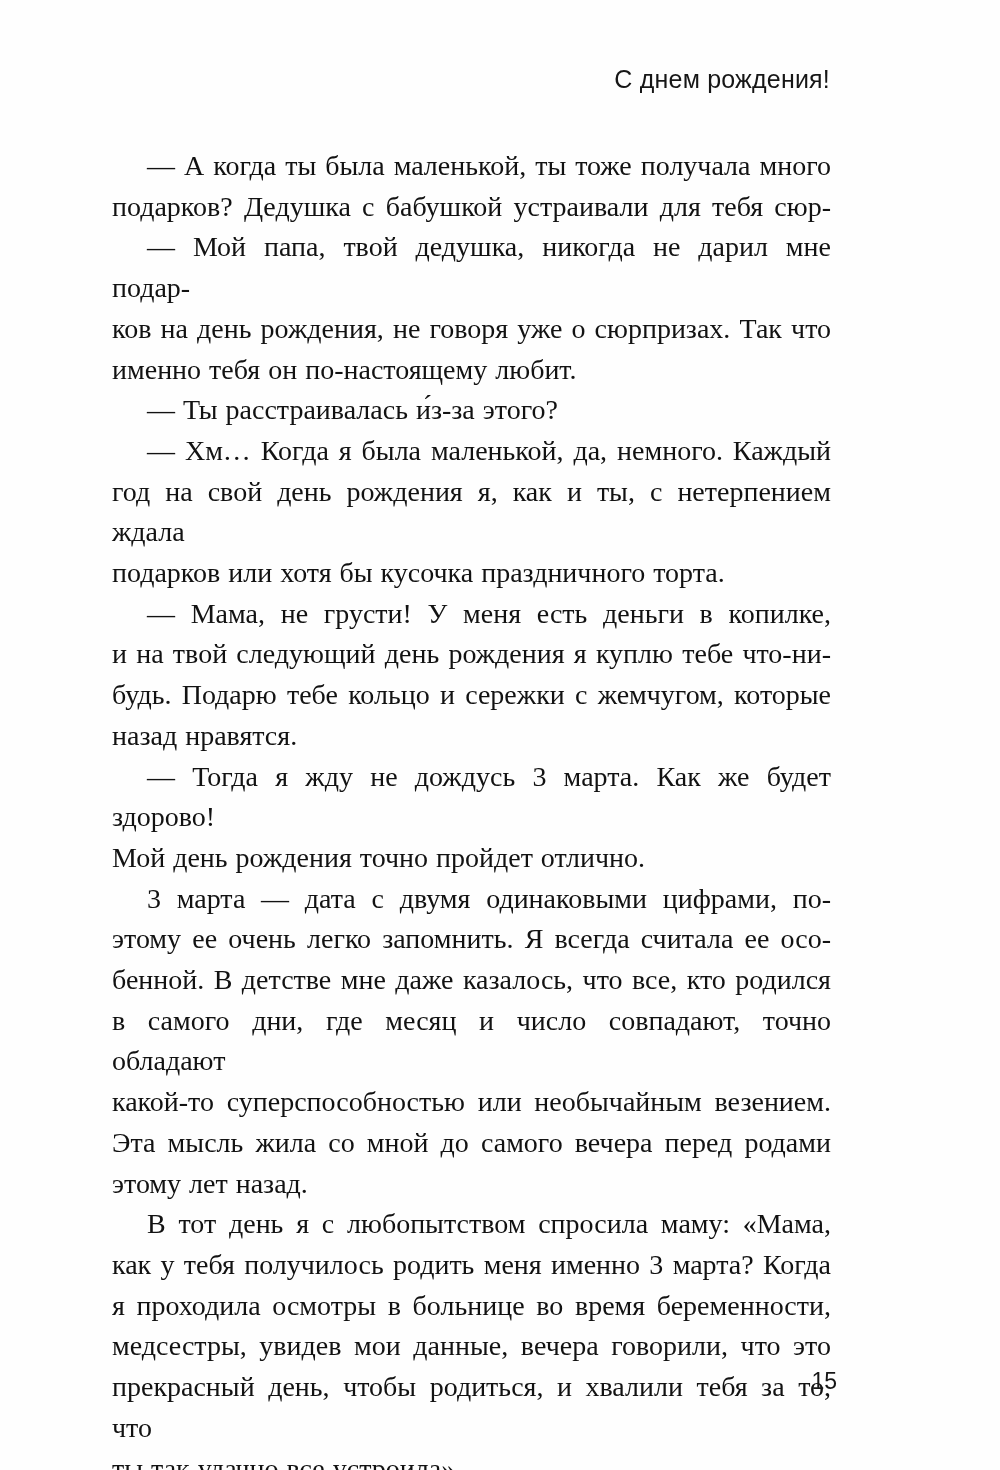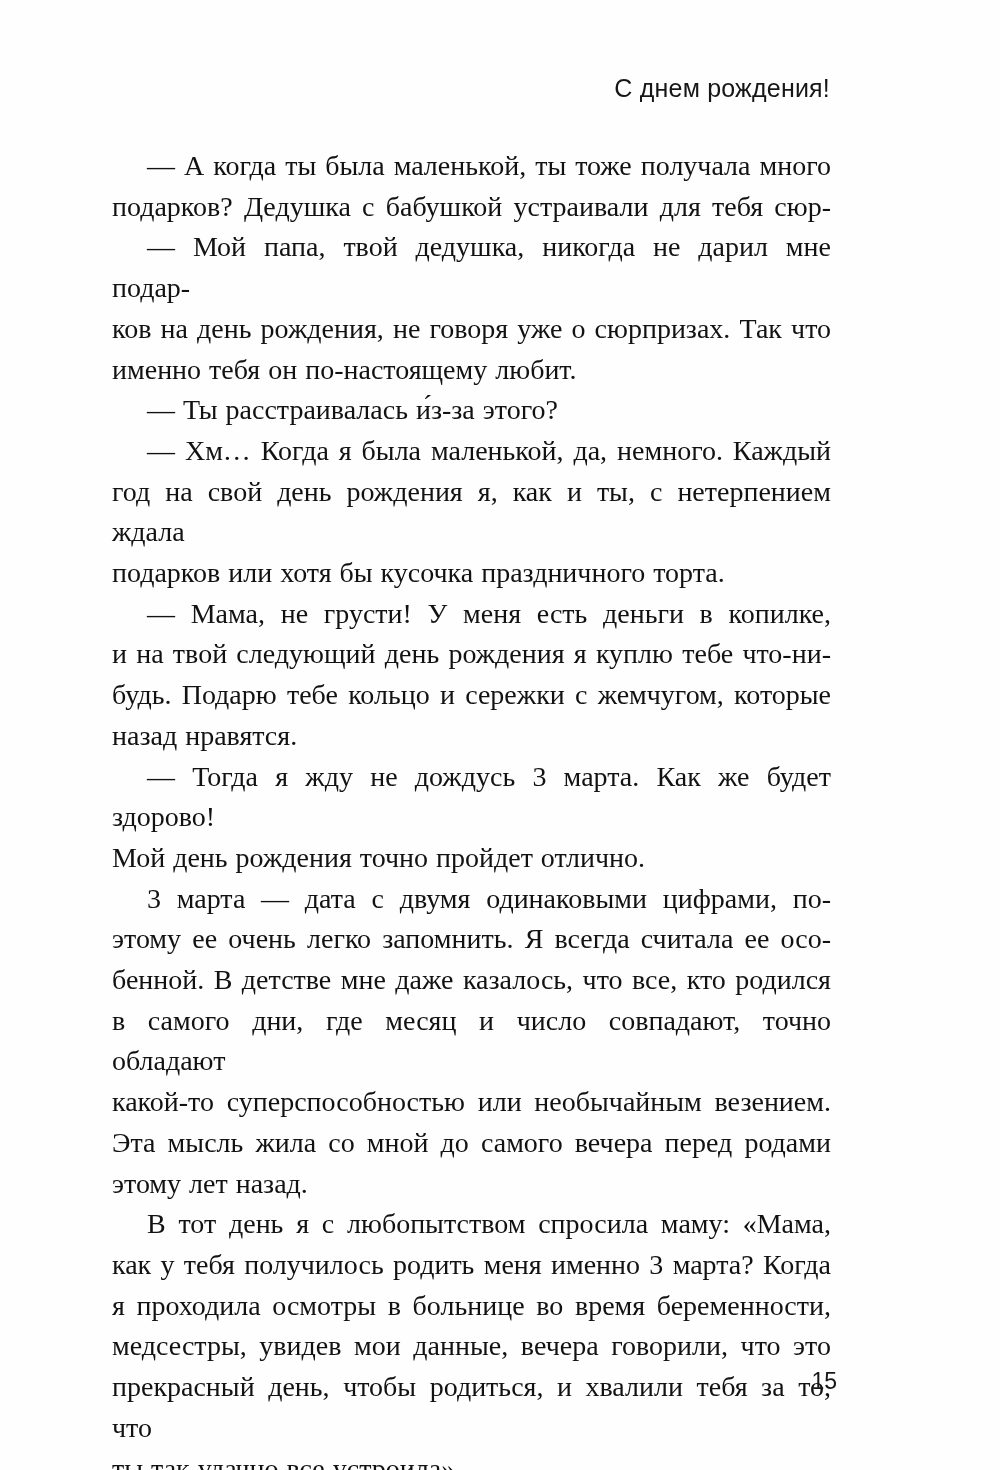--- a/index.html
+++ b/index.html
@@ -11,21 +11,21 @@
     position: relative;
     width: 1000px;
     height: 1470px;
     background: #fefefe;
     overflow: hidden;
     font-family: "Liberation Serif", serif;
     color: #121212;
   }
   .running-head {
     position: absolute;
-    top: 74px;
+    top: 65px;
     right: 170px;
     font-family: "Liberation Sans", sans-serif;
     font-size: 25px;
     font-weight: 500;
     letter-spacing: 0.2px;
     color: #161616;
     white-space: nowrap;
     margin-left: 43px;
   }
   .text-block {

